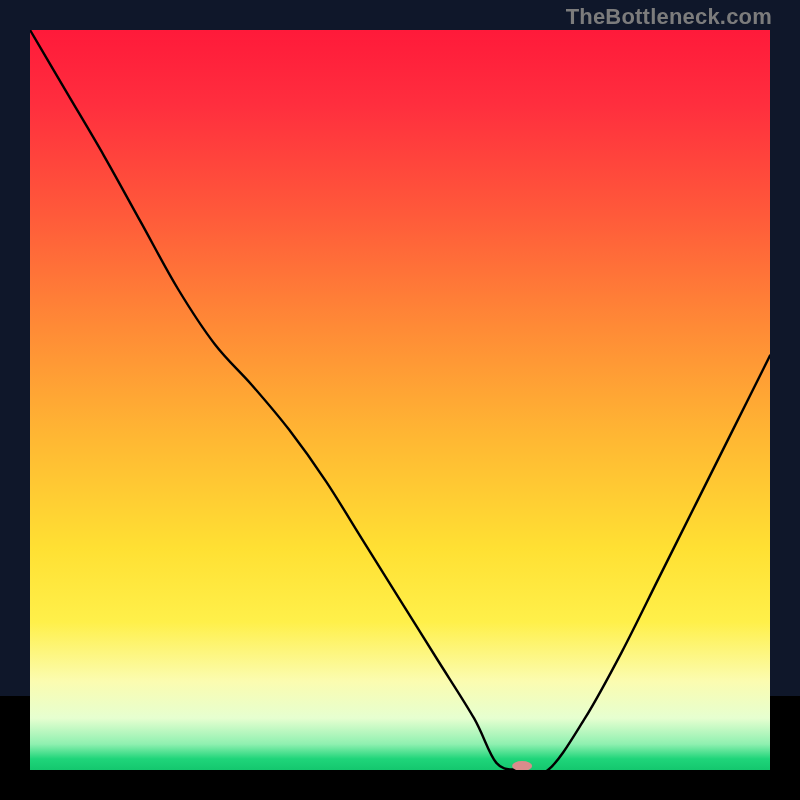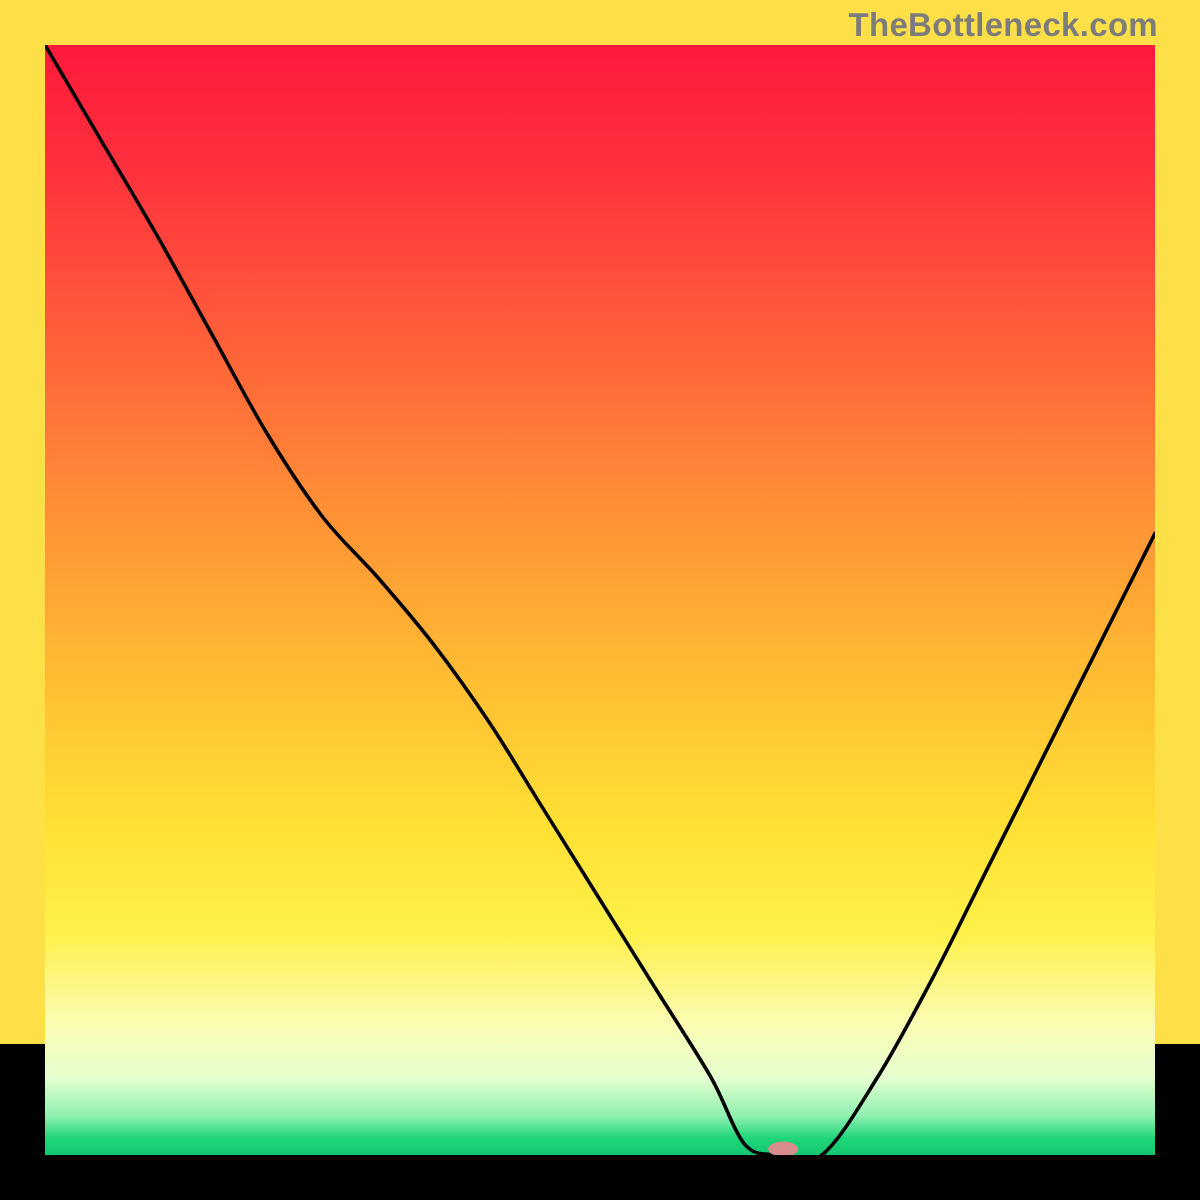--- a/index.html
+++ b/index.html
@@ -7,21 +7,21 @@
     padding: 0;
     width: 800px;
     height: 800px;
     background: #000;
     overflow: hidden;
   }
   .frame {
     position: relative;
     width: 800px;
     height: 696px;
-    background: #fde047;
+    background: #0f172a;
   }
   .plot {
     position: absolute;
     left: 30px;
     top: 30px;
     width: 740px;
     height: 740px;
   }
   .watermark {
     position: absolute;

